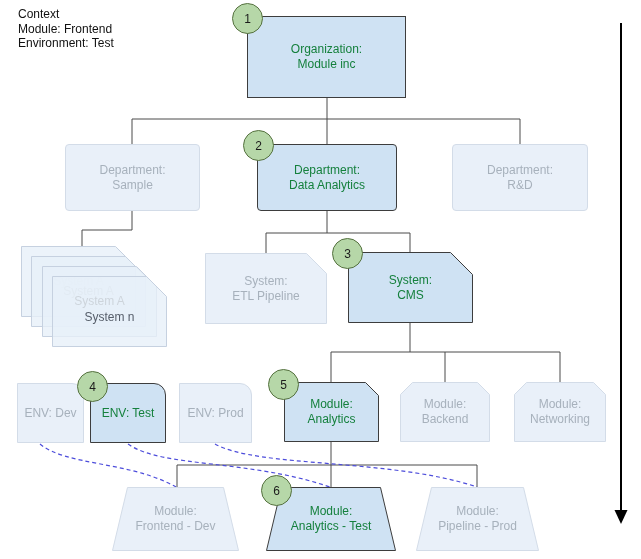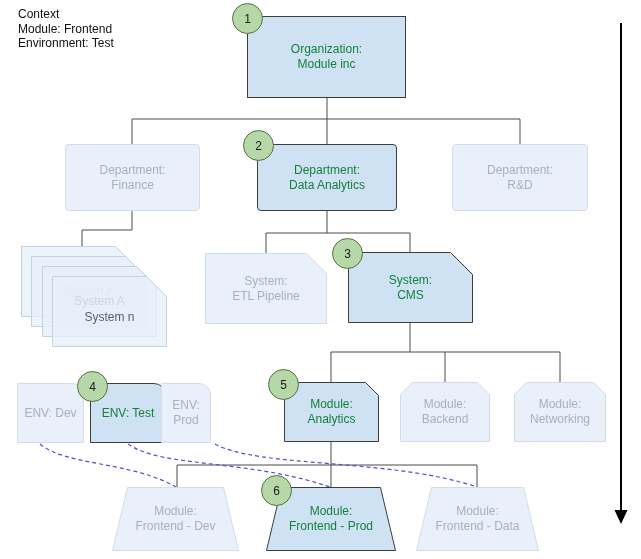--- a/index.html
+++ b/index.html
@@ -66,21 +66,21 @@
   <div class="node rect" style="left:247px;top:16px;width:159px;height:82px;">
     <div class="label t-act">
       <span>Organization:</span>
       <span>Module inc</span>
     </div>
   </div>
 
   <div class="node rounded mut" style="left:65px;top:144px;width:135px;height:67px;">
     <div class="label t-mut">
       <span>Department:</span>
-      <span>Finance</span>
+      <span>Sample</span>
     </div>
   </div>
   <div class="node rounded act" style="left:257px;top:144px;width:140px;height:67px;">
     <div class="label t-act">
       <span>Department:</span>
       <span>Data Analytics</span>
     </div>
   </div>
   <div class="node rounded mut" style="left:452px;top:144px;width:136px;height:67px;">
     <div class="label t-mut">
@@ -144,21 +144,21 @@
   <div class="node tr-round mut" style="left:17px;top:383px;width:67px;height:60px;text-decoration:underline;">
     <div class="label t-mut">
       <span>ENV: Dev</span>
     </div>
   </div>
   <div class="node tr-round act" style="left:90px;top:383px;width:76px;height:60px;">
     <div class="label t-act">
       <span>ENV: Test</span>
     </div>
   </div>
-  <div class="node tr-round mut" style="left:161px;top:383px;width:50px;height:60px;">
+  <div class="node tr-round mut" style="left:179px;top:383px;width:73px;height:60px;">
     <div class="label t-mut">
       <span>ENV: Prod</span>
     </div>
   </div>
 
   <div class="node shape" style="left:284px;top:382px;width:95px;height:60px;">
     <svg width="95" height="60">
       <path class="p-act" d="M13.5 0.5 H81.5 L94.5 13.5 V59.5 H0.5 V13.5 Z"></path>
       </svg>
     <div class="label t-act">
@@ -193,30 +193,30 @@
       <span>Module:</span>
       <span>Frontend - Dev</span>
     </div>
   </div>
   <div class="node shape" style="left:266px;top:487px;width:130px;height:64px;">
     <svg width="130" height="64">
       <path class="p-act" d="M15.5 0.5 H114.5 L129.5 63.5 H0.5 Z"></path>
       </svg>
     <div class="label t-act">
       <span>Module:</span>
-      <span>Frontend - Prod</span>
+      <span>Analytics - Test</span>
     </div>
   </div>
   <div class="node shape" style="left:416px;top:487px;width:123px;height:64px;">
     <svg width="123" height="64">
       <path class="p-mut" d="M15.5 0.5 H107.5 L122.5 63.5 H0.5 Z"></path>
       </svg>
     <div class="label t-mut">
       <span>Module:</span>
-      <span>Frontend - Data</span>
+      <span>Pipeline - Prod</span>
     </div>
   </div>
 
   <div class="badge" style="left:232px;top:3px;">
     <span>1</span>
     </div>
   <div class="badge" style="left:243px;top:130px;">
     <span>2</span>
     </div>
   <div class="badge" style="left:332px;top:238px;">

